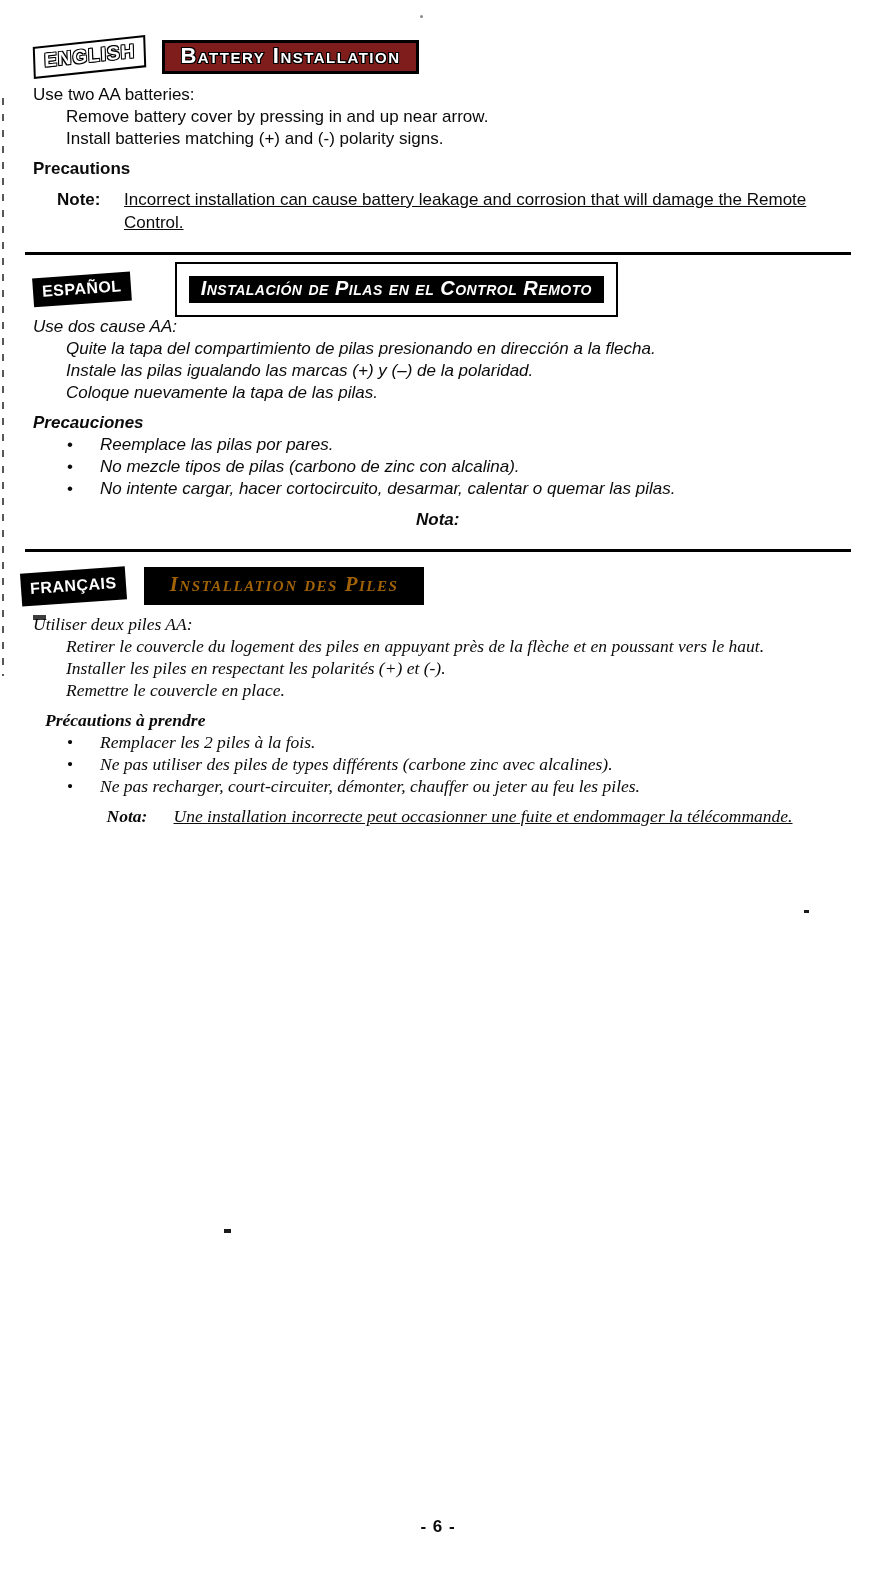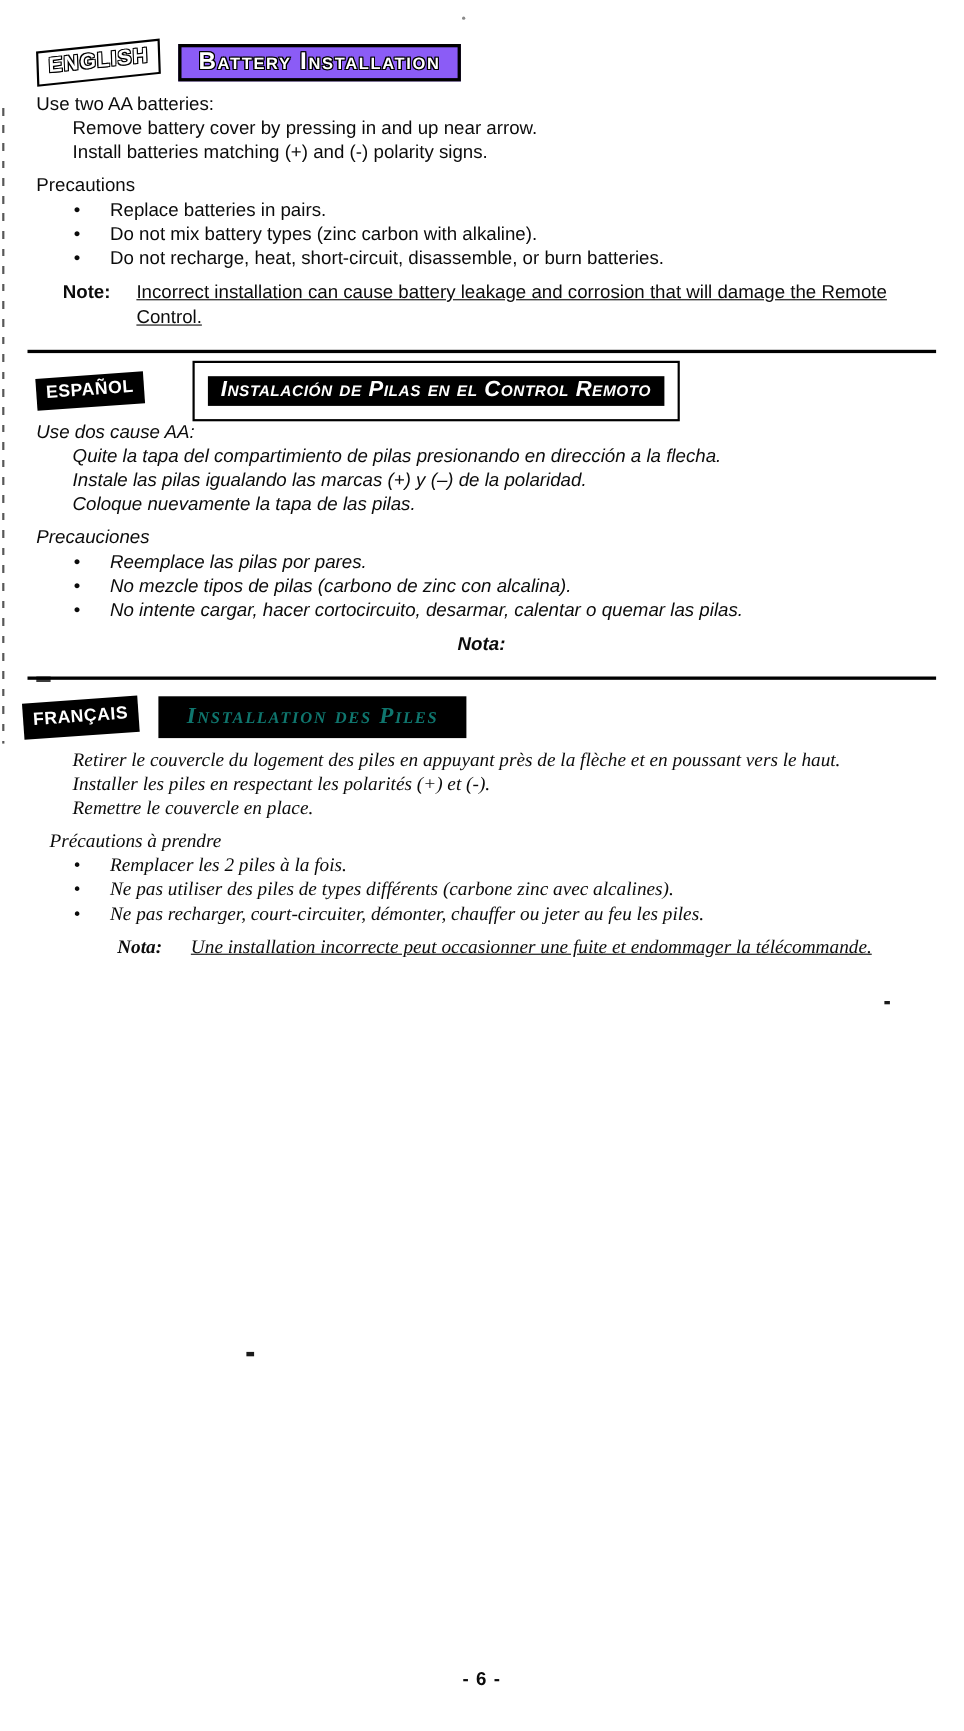--- a/index.html
+++ b/index.html
@@ -18,45 +18,45 @@
     display:inline-block; border:2px solid #000; background:#fff;
     padding:2px 9px 4px; transform:rotate(-6deg) skewX(-4deg);
   }
   .bubble {
     font-weight:700; font-variant:small-caps; letter-spacing:1px;
     color:#fff; -webkit-text-stroke:1.4px #000; paint-order:stroke fill;
     text-shadow:-1px -1px 0 #000, 1px -1px 0 #000, -1px 1px 0 #000, 1px 1px 0 #000;
   }
   .badge-en .bubble { font-size:19px; -webkit-text-stroke:1.2px #000; }
 
-  .hbox-en { display:inline-block; border:3px solid #000; background:#8b5cf6; padding:0 15px 2px; }
+  .hbox-en { display:inline-block; border:3px solid #000; background:#7f1d1d; padding:0 15px 2px; }
   .hbox-en .bubble { font-size:22px; -webkit-text-stroke:1.8px #000; letter-spacing:1.5px; }
 
   .badge-dark {
     display:inline-block; background:#000; color:#fff;
     font-weight:700; font-size:16px; letter-spacing:.5px;
     padding:5px 9px 6px; transform:rotate(-4deg);
   }
   .hbox-es { display:inline-block; border:2px solid #000; background:#fff; padding:12px;margin-left:28px; }
   .hbox-es .inner {
     display:block; background:#000; color:#fff; padding:1px 12px 3px;
     font-style:italic; font-weight:700; font-variant:small-caps;
     font-size:20px; letter-spacing:.5px;
   }
   .hbox-fr {
-    display:inline-block; background:#000; color:#0f766e; padding:5px 26px 8px;
+    display:inline-block; background:#000; color:#a16207; padding:5px 26px 8px;
     font-family:"Liberation Serif", serif; font-style:italic; font-weight:700;
     font-variant:small-caps; font-size:21px; letter-spacing:1.5px;
   }
 
   
   section p { margin:0; }
   .body-line { font-size:17px; line-height:22px; }
   .steps p { margin-left:33px; }
-  .ptitle { font-weight:400; font-size:17px; line-height:22px; margin:8px 0 0; }
+  .ptitle { font-weight:700; font-size:17px; line-height:22px; margin:8px 0 0; }
   ul.bullets { list-style:none; margin:0; padding:0; }
   ul.bullets li { position:relative; padding-left:67px; font-size:17px; line-height:22px; }
   ul.bullets li::before { content:"\2022"; position:absolute; left:34px; font-style:normal; }
   .note { display:flex; margin-top:8px; font-size:17px; line-height:23px;justify-content:center; }
   .note .nlabel { font-weight:700; width:67px; flex:none; }
   .note .ntext { max-width:718px;text-decoration:underline; }
 
   .lang-es .body-line, .lang-es .ptitle, .lang-es ul.bullets li, .lang-es .note { font-style:italic; }
   .lang-fr .body-line, .lang-fr .ptitle, .lang-fr ul.bullets li, .lang-fr .note {
     font-family:"Liberation Serif", serif; font-style:italic;
@@ -105,25 +105,20 @@
       <div class="hbox-en">
         <span class="bubble">Battery Installation</span>
       </div>
     </div>
     <p class="body-line">Use two AA batteries:</p>
     <div class="steps">
       <p class="body-line">Remove battery cover by pressing in and up near arrow.</p>
       <p class="body-line">Install batteries matching (+) and (-) polarity signs.</p>
     </div>
     <p class="ptitle">Precautions</p>
-    <ul class="bullets">
-      <li>Replace batteries in pairs.</li>
-      <li>Do not mix battery types (zinc carbon with alkaline).</li>
-      <li>Do not recharge, heat, short-circuit, disassemble, or burn batteries.</li>
-    </ul>
     <div class="note">
       <span class="nlabel">Note:</span>
       <span class="ntext">Incorrect installation can cause battery leakage and corrosion that will damage the Remote Control.</span>
     </div>
   </section>
 
   <hr class="divider">
 
   <section class="lang-es">
     <div class="hrow">
@@ -155,20 +150,21 @@
 
   <section class="lang-fr">
     <div class="hrow" style="margin-left:-12px; gap:18px;">
       <div class="badge-dark" style="padding:7px 9px 8px;">
         <span>FRANÇAIS</span>
       </div>
       <div class="hbox-fr">
         <span>Installation des Piles</span>
       </div>
     </div>
+    <p class="body-line">Utiliser deux piles AA:</p>
     <div class="steps">
       <p class="body-line">Retirer le couvercle du logement des piles en appuyant près de la flèche et en poussant vers le haut.</p>
       <p class="body-line">Installer les piles en respectant les polarités (+) et (-).</p>
       <p class="body-line">Remettre le couvercle en place.</p>
     </div>
     <p class="ptitle">Précautions à prendre</p>
     <ul class="bullets">
       <li>Remplacer les 2 piles à la fois.</li>
       <li>Ne pas utiliser des piles de types différents (carbone zinc avec alcalines).</li>
       <li>Ne pas recharger, court-circuiter, démonter, chauffer ou jeter au feu les piles.</li>

